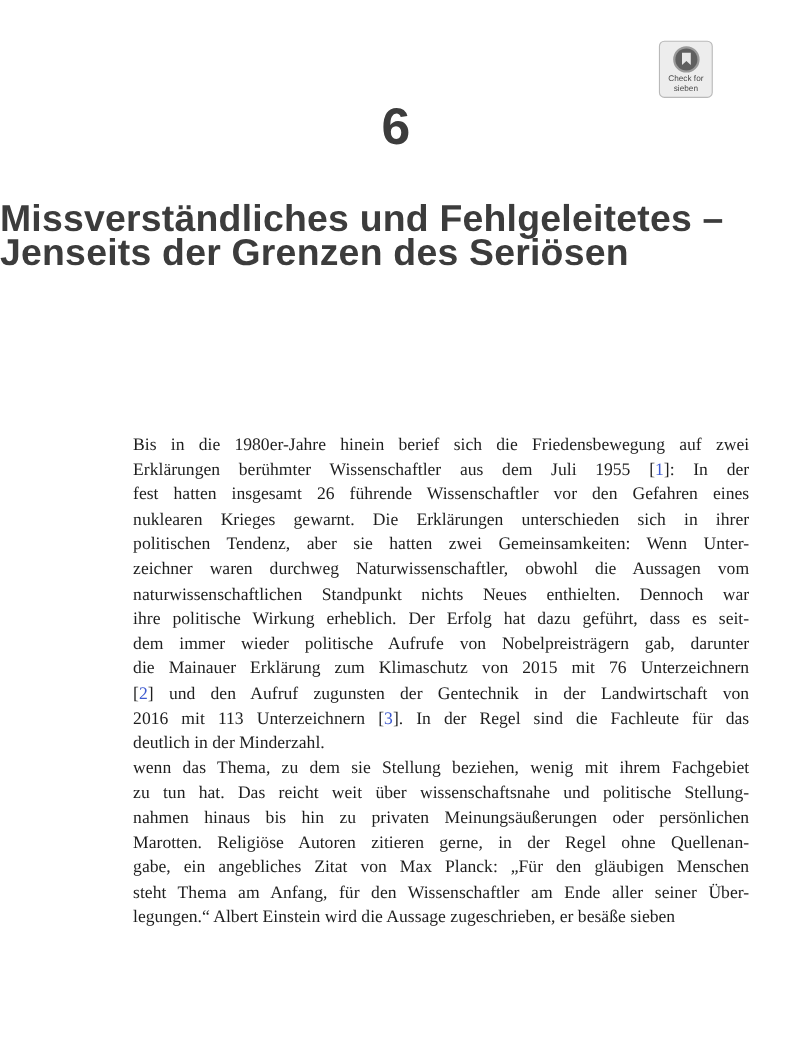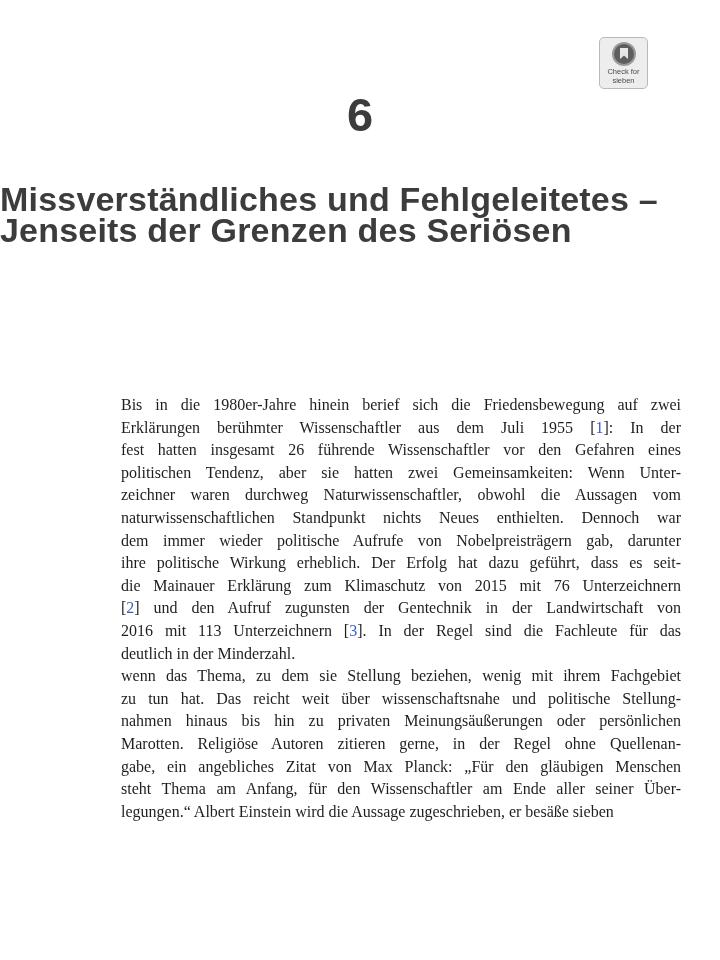--- a/index.html
+++ b/index.html
@@ -116,25 +116,26 @@
 <div class="chapter-title">
   <div>Missverständliches und Fehlgeleitetes –</div>
   <div>Jenseits der Grenzen des Seriösen</div>
 </div>
 
 <div class="text-block">
     <div>
       <div class="line">Bis in die 1980er-Jahre hinein berief sich die Friedensbewegung auf zwei</div>
       <div class="line">Erklärungen berühmter Wissenschaftler aus dem Juli 1955 <span class="cite-bracket">[</span><span class="cite-num">1</span><span class="cite-bracket">]</span>: In der</div>
       <div class="line">fest hatten insgesamt 26 führende Wissenschaftler vor den Gefahren eines</div>
+      <div class="line">nuklearen Krieges gewarnt. Die Erklärungen unterschieden sich in ihrer</div>
       <div class="line">politischen Tendenz, aber sie hatten zwei Gemeinsamkeiten: Wenn Unter-</div>
       <div class="line">zeichner waren durchweg Naturwissenschaftler, obwohl die Aussagen vom</div>
       <div class="line">naturwissenschaftlichen Standpunkt nichts Neues enthielten. Dennoch war</div>
+      <div class="line">ihre politische Wirkung erheblich. Der Erfolg hat dazu geführt, dass es seit-</div>
       <div class="line">dem immer wieder politische Aufrufe von Nobelpreisträgern gab, darunter</div>
-      <div class="line">ihre politische Wirkung erheblich. Der Erfolg hat dazu geführt, dass es seit-</div>
       <div class="line">die Mainauer Erklärung zum Klimaschutz von 2015 mit 76 Unterzeichnern</div>
       <div class="line"><span class="cite-bracket">[</span><span class="cite-num">2</span><span class="cite-bracket">]</span> und den Aufruf zugunsten der Gentechnik in der Landwirtschaft von</div>
       <div class="line">2016 mit 113 Unterzeichnern <span class="cite-bracket">[</span><span class="cite-num">3</span><span class="cite-bracket">]</span>. In der Regel sind die Fachleute für das</div>
       <div class="line last">deutlich in der Minderzahl.</div>
     </div>
     <div>
       <div class="line">wenn das Thema, zu dem sie Stellung beziehen, wenig mit ihrem Fachgebiet</div>
       <div class="line">zu tun hat. Das reicht weit über wissenschaftsnahe und politische Stellung-</div>
       <div class="line">nahmen hinaus bis hin zu privaten Meinungsäußerungen oder persönlichen</div>
       <div class="line">Marotten. Religiöse Autoren zitieren gerne, in der Regel ohne Quellenan-</div>

